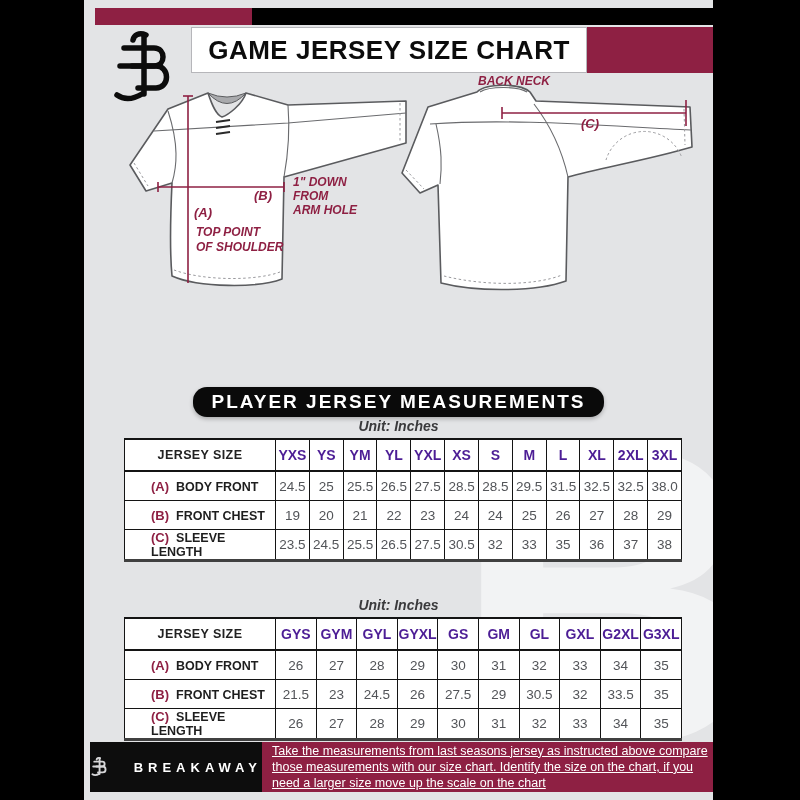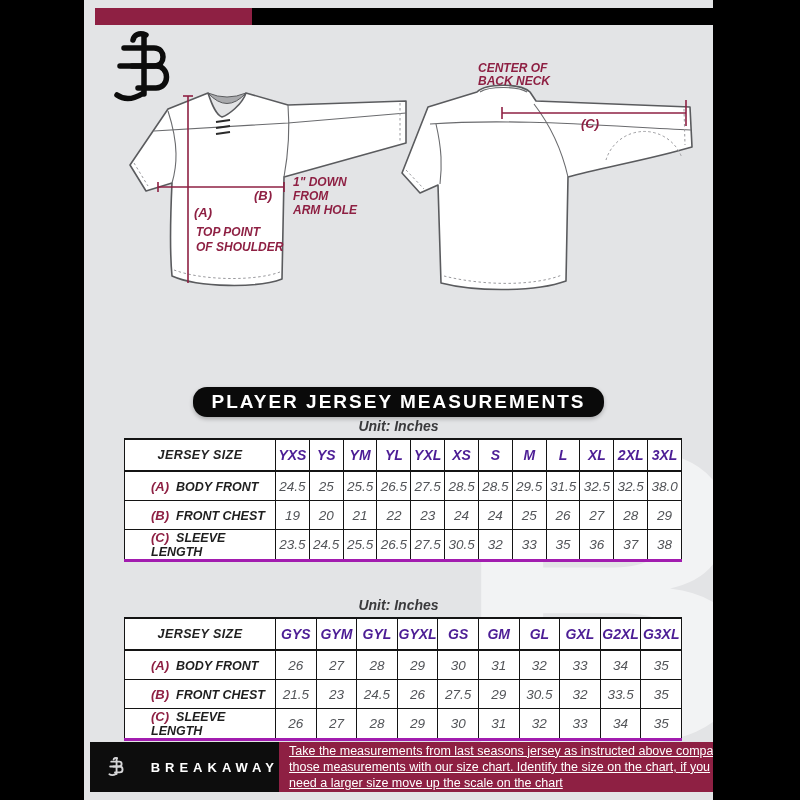--- a/index.html
+++ b/index.html
@@ -39,31 +39,31 @@
   
   .sechdr{position:absolute;left:0;width:629px;text-align:center;z-index:1;}
   .sechdr .pill{display:inline-block;background:#0a0a0a;color:#fff;border-radius:14px;
                 padding:4px 18px;font-size:19px;font-weight:800;letter-spacing:2px;
                 box-shadow:0 2px 4px rgba(0,0,0,0.25);}
   .unit{position:absolute;left:0;width:629px;text-align:center;font-size:14px;font-weight:bold;
         font-style:italic;color:#3a3a3c;z-index:1;}
 
   
   table{border-collapse:collapse;table-layout:fixed;width:558px;background:#fff;
-        position:absolute;left:40px;z-index:1;border-bottom:3px solid #a21caf;font-style:italic;}
+        position:absolute;left:40px;z-index:1;border-bottom:3px solid #404040;}
   th,td{border:1.6px solid #141414;text-align:center;padding:0;}
   th{height:30px;font-size:14px;font-weight:bold;color:#4c1d95;border-top:2.4px solid #141414;border-bottom:2.4px solid #141414;}
   td{height:28px;font-size:13.5px;color:#525458;}
   th.lbl{width:150px;font-size:12.5px;letter-spacing:0.4px;color:#222;}
   td.lbl{text-align:left;padding-left:26px;font-size:12.5px;font-weight:bold;color:#1e1e1e;}
   td.lbl .pfx{color:var(--maroon);font-weight:800;font-size:13px;margin-right:7px;}
 
   
   .footer{position:absolute;top:742px;left:6px;width:623px;height:50px;display:flex;z-index:1;}
-  .footer .logobox{width:172px;background:#0d0d0d;display:flex;align-items:center;justify-content:space-between;gap:24px;padding-left:17px;}
+  .footer .logobox{width:172px;background:#0d0d0d;display:flex;align-items:center;justify-content:space-between;gap:24px;}
   .footer .brand{color:#fff;font-size:13px;font-weight:bold;letter-spacing:5px;}
   .footer .textbox{flex:1;background:var(--maroon);display:flex;align-items:center;}
   .footer .textbox p{margin:0;color:#fff;font-size:12.5px;line-height:1.3;padding:4px 10px;width:440px;text-decoration:underline;}
 
   :root{--maroon:#8e2043;}
 </style>
 </head>
 <body>
 
 <div class="content">
@@ -78,20 +78,26 @@
   <svg class="logo" width="74" height="80" viewBox="0 0 74 80">
     <g stroke="#0c0c0c" stroke-width="5.5" fill="none" stroke-linecap="round">
       <path d="M38 7 C31 4 26 7 25 12"></path>
       <path d="M36 7 L36 66"></path>
       <path d="M16 20 L46 20 C58 20 58 38 46 38 L24 38"></path>
       <path d="M12 38 L48 38 C62 38 62 60 48 60 L30 60"></path>
       <path d="M34 66 C24 72 16 72 9 67"></path>
     </g>
   </svg>
 
+  <div class="titlerow">
+    <div class="titlebox">
+      <span>GAME JERSEY SIZE CHART</span>
+    </div>
+    <div class="titlemaroon"></div>
+  </div>
 
   <svg class="diagram" width="629" height="270" viewBox="0 0 629 270">
 
     <path class="jersey" d="M84,49 L46,105 L62,131 L88,123 C86,165 86,195 88,216 C115,228 175,228 198,219 L200,117 L322,83 L322,41 L204,45 L162,33 C158,45 144,55 138,57 C132,55 128,45 124,33 Z"></path>
     <path d="M124,33 Q143,54 162,33 Q143,41 124,33 Z" fill="#a9aaad" stroke="#5a5b5e" stroke-width="1"></path>
     <path class="seam" d="M70,71 L204,63 L322,53"></path>
     <path class="seam" d="M84,51 C95,85 93,106 88,123"></path>
     <path class="seam" d="M204,45 C206,70 204,95 200,117"></path>
     <path class="stitch" d="M90,210 C120,221 172,221 196,212"></path>
     <path class="stitch" d="M50,103 L64,126"></path>

